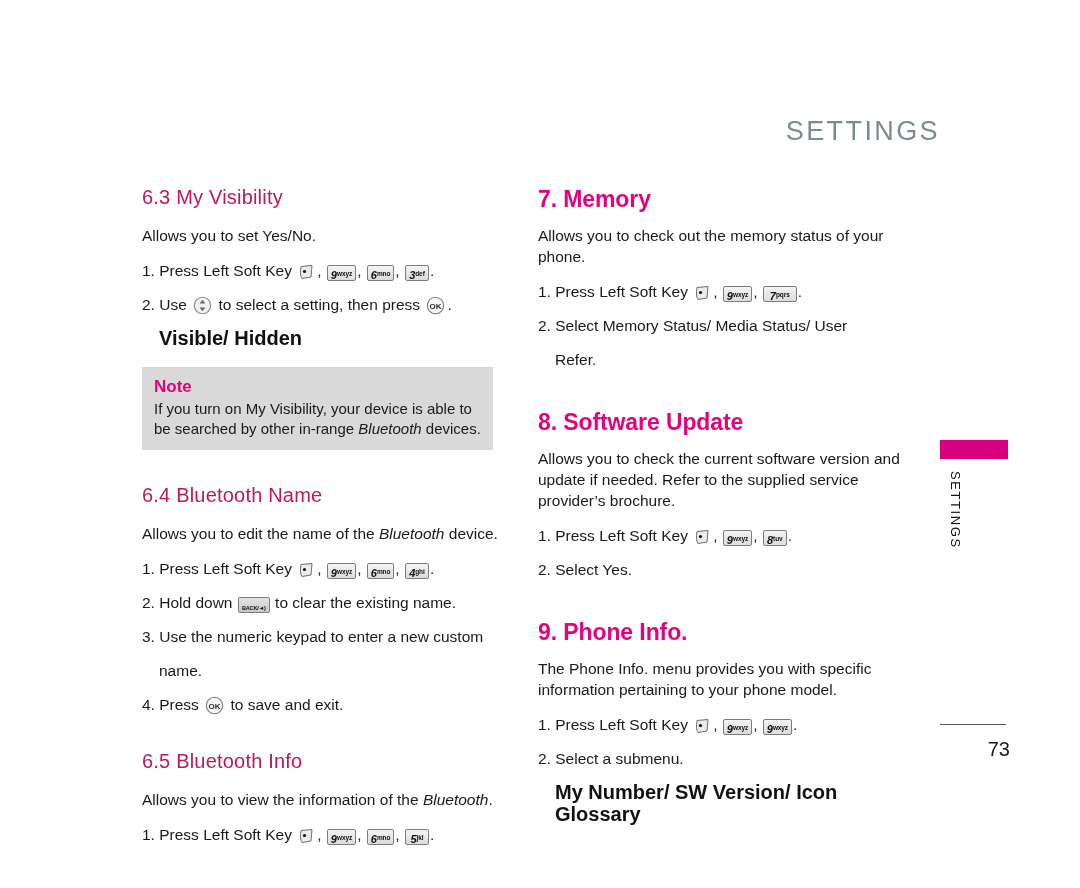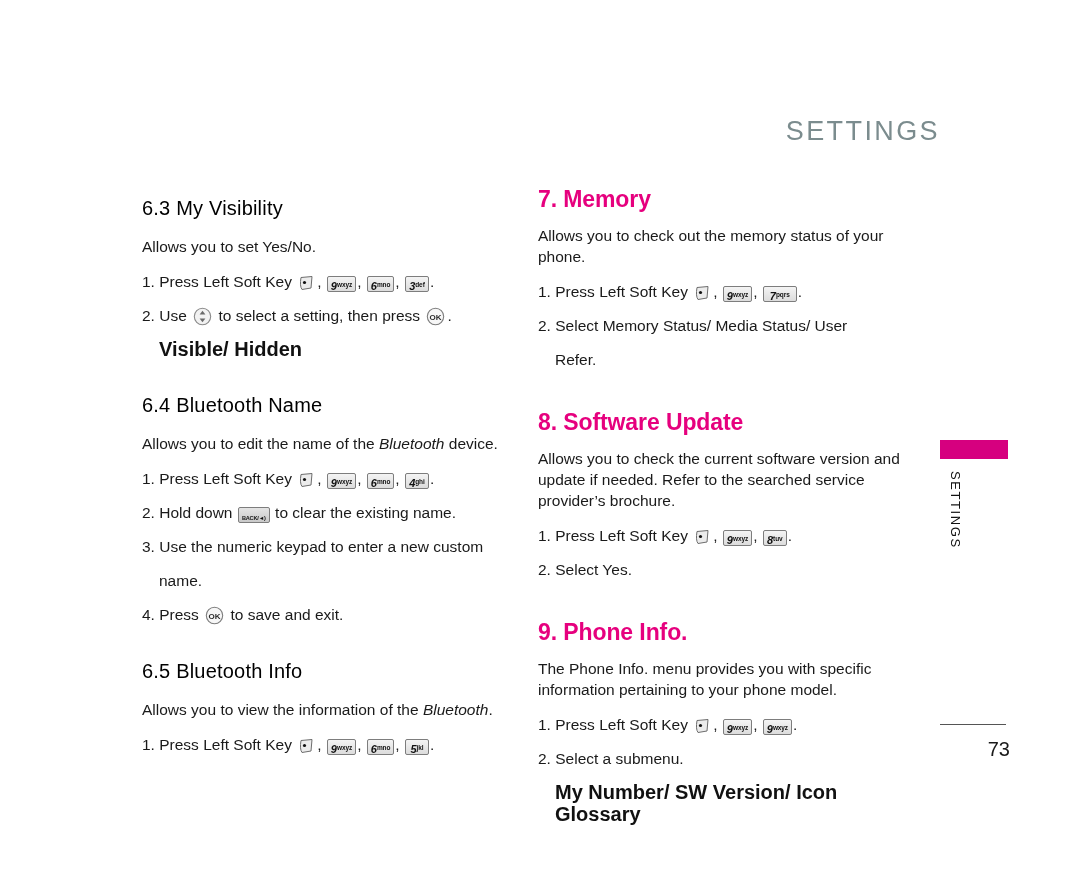--- a/index.html
+++ b/index.html
@@ -40,24 +40,24 @@
   .col {
     position: absolute;
     top: 186px;
     width: 372px;
   }
   .col-left  { left: 142px; }
   .col-right { left: 538px; }
 
   
   h2.sub {
-    margin: 11px 0 16px 0;
+    margin: 0 0 16px 0;
     font-size: 20px;
     font-weight: 400;
-    color: #000000;
+    color: #be185d;
     letter-spacing: 0.2px;
   }
   h2.sub.spaced { margin-top: 34px; }
 
   h2.major {
     margin: 0 0 12px 0;
     font-size: 23px;
     font-weight: 700;
     color: #e6007e;
     letter-spacing: -0.1px;
@@ -259,20 +259,27 @@
       <span class="okkey">
         <svg width="19" height="19" viewBox="0 0 19 19">
           <circle cx="9.5" cy="9.5" r="8.2" fill="#f7f7f7" stroke="#7d7d7d" stroke-width="1.1"></circle>
           <text x="9.5" y="12.7" font-size="8" font-family="Liberation Sans, sans-serif" font-weight="600" text-anchor="middle" fill="#2a2a2a">OK</text>
         </svg>
       </span><span>.</span>
     </p>
 
     <p class="optline">Visible/ Hidden</p>
 
+    <div class="note-box">
+      <div class="note-title">Note</div>
+      <p class="note-text">
+        <span>If you turn on My Visibility, your device is able to</span><br>
+        <span>be searched by other in-range </span><span class="ital">Bluetooth</span><span> devices.</span>
+      </p>
+    </div>
 
     <h2 class="sub spaced">6.4 Bluetooth Name</h2>
     <p class="body">
       <span>Allows you to edit the name of the </span><span class="ital">Bluetooth</span><span> device.</span>
     </p>
 
     <p class="step">
       <span>1. Press Left Soft Key</span>
       <span class="softkey">
         <svg width="17" height="16" viewBox="0 0 17 16">
@@ -350,21 +357,21 @@
     <p class="step">
       <span>2. Select </span><span class="bold">Memory Status/ Media Status/ User</span>
     </p>
     <p class="step indent2">
       <span class="bold">Refer</span><span>.</span>
     </p>
 
     <h2 class="major spaced">8. Software Update</h2>
     <p class="body">
       <span>Allows you to check the current software version and</span><br>
-      <span>update if needed. Refer to the searched service</span><br>
+      <span>update if needed. Refer to the supplied service</span><br>
       <span>provider’s brochure.</span>
     </p>
 
     <p class="step">
       <span>1. Press Left Soft Key</span>
       <span class="softkey">
         <svg width="17" height="16" viewBox="0 0 17 16">
           <path d="M3 2.5 L14 1.5 L13 13 L4 14.5 Q1.5 11 3 2.5 Z" fill="#ececec" stroke="#6d6d6d" stroke-width="1"></path>
           <circle cx="6.5" cy="7.5" r="1.6" fill="#111"></circle>
         </svg>

